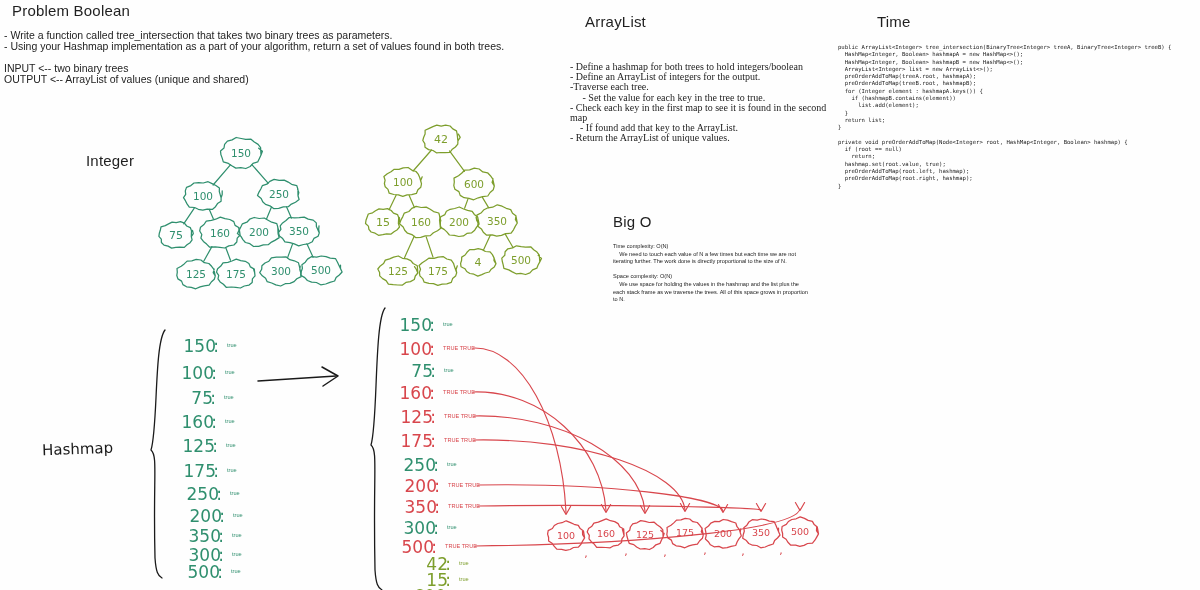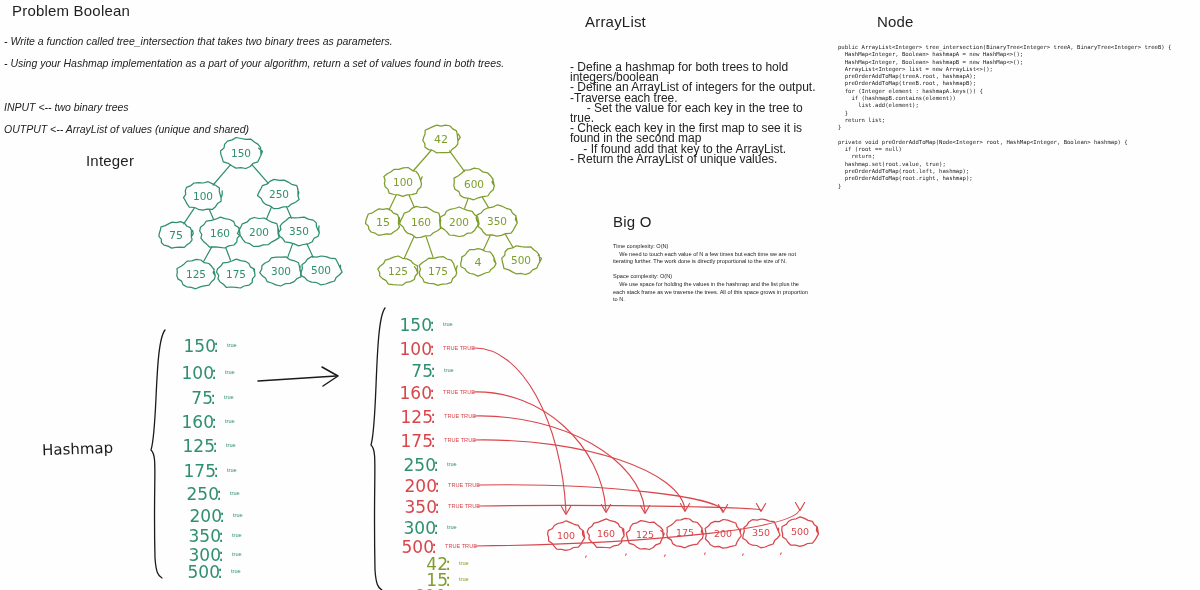--- a/index.html
+++ b/index.html
@@ -2,22 +2,22 @@
 <html><head>
 <meta charset="utf-8">
 <style>
   html,body{margin:0;padding:0;}
   body{
     width:1200px;height:590px;background:#fefefe;position:relative;overflow:hidden;
     font-family:"Liberation Sans",sans-serif;color:#1a1a1a;
   }
   .abs{position:absolute;}
   .hdr{font-size:15px;color:#1f1f1f;letter-spacing:.2px;}
-  .body-text{font-size:10.5px;line-height:22px;color:#232323;white-space:pre-wrap;font-style:italic;}
-  .algo-text{font-size:12px;line-height:10.2px;color:#232323;white-space:pre-wrap;}
+  .body-text{font-size:10.5px;line-height:11px;color:#232323;white-space:pre-wrap;}
+  .algo-text{font-size:10px;line-height:10.2px;color:#232323;white-space:pre-wrap;font-family:Liberation Serif, serif;}
   .bigo-text{font-size:5.6px;line-height:7.6px;color:#232323;white-space:pre-wrap;}
   .code-text{
     font-family:"DejaVu Sans Mono","Liberation Mono",monospace;
     font-size:5.6px;line-height:7.3px;color:#1b1b1b;white-space:pre;
   }
   .hand{font-family:"DejaVu Sans",sans-serif;}
   svg{position:absolute;left:0;top:0;overflow:visible;pointer-events:none;}
   .node-txt{font-family:"DejaVu Sans",sans-serif;font-weight:400;text-anchor:middle;dominant-baseline:middle;}
   .key-txt{font-family:"DejaVu Sans",sans-serif;text-anchor:end;}
   .val-txt{font-family:"Liberation Sans",sans-serif;text-anchor:start;}
@@ -46,21 +46,21 @@
 <div class="abs hdr" style="left:613px;top:213px;text-align:center;">Big O</div>
 <div class="abs bigo-text" style="left:613px;top:243px;width:220px;">Time complexity: O(N)
     We need to touch each value of N a few times but each time we are not
 iterating further. The work done is directly proportional to the size of N.
 
 Space complexity: O(N)
     We use space for holding the values in the hashmap and the list plus the
 each stack frame as we traverse the trees. All of this space grows in proportion
 to N.</div>
 
-<div class="abs hdr" style="left:877px;top:13px;">Node</div>
+<div class="abs hdr" style="left:877px;top:13px;">Time</div>
 <div class="abs code-text" style="left:838px;top:44px;width:360px;">public ArrayList&lt;Integer&gt; tree_intersection(BinaryTree&lt;Integer&gt; treeA, BinaryTree&lt;Integer&gt; treeB) {
   HashMap&lt;Integer, Boolean&gt; hashmapA = new HashMap&lt;&gt;();
   HashMap&lt;Integer, Boolean&gt; hashmapB = new HashMap&lt;&gt;();
   ArrayList&lt;Integer&gt; list = new ArrayList&lt;&gt;();
   preOrderAddToMap(treeA.root, hashmapA);
   preOrderAddToMap(treeB.root, hashmapB);
   for (Integer element : hashmapA.keys()) {
     if (hashmapB.contains(element))
       list.add(element);
   }

